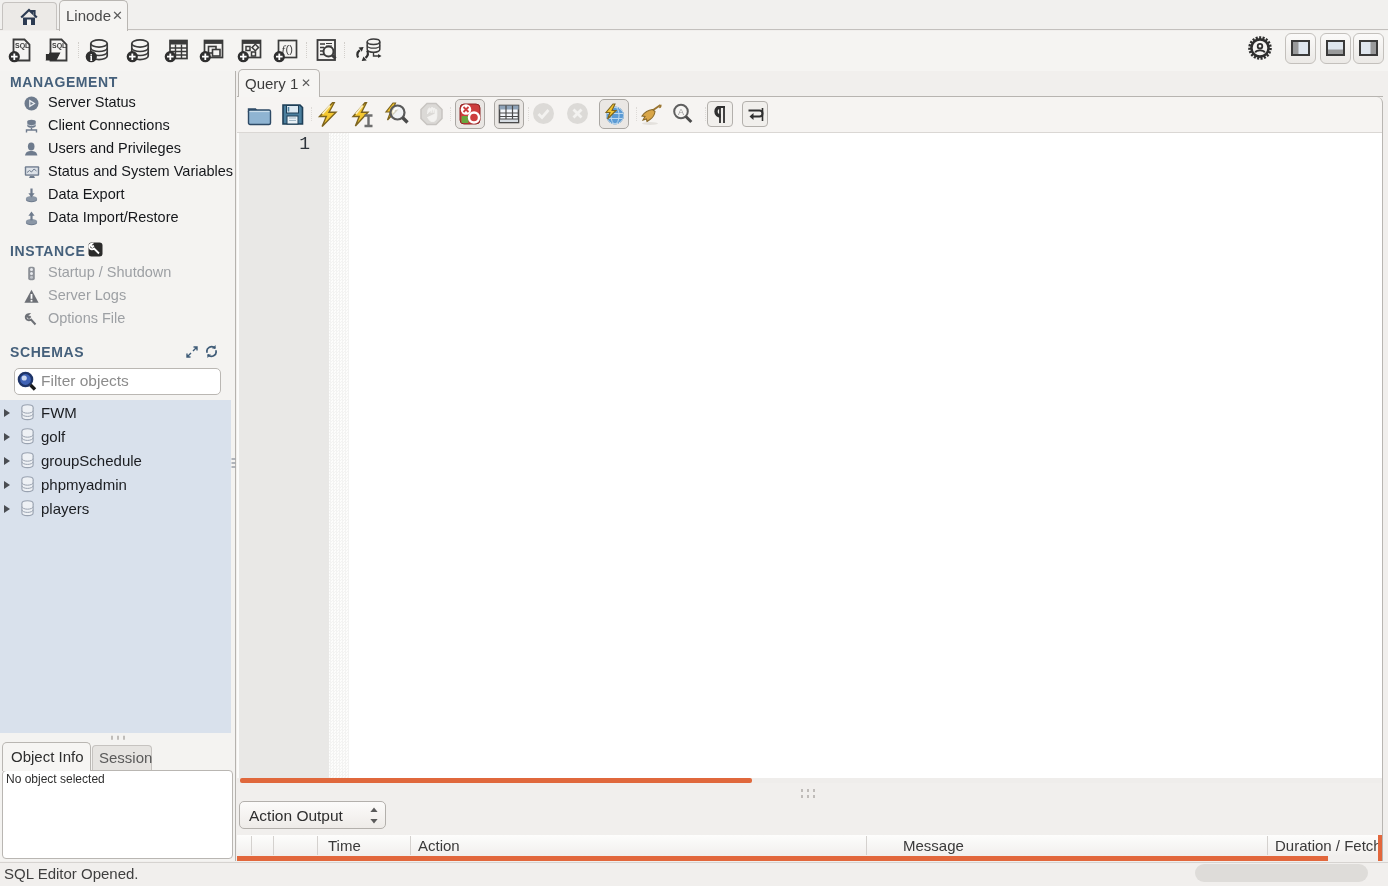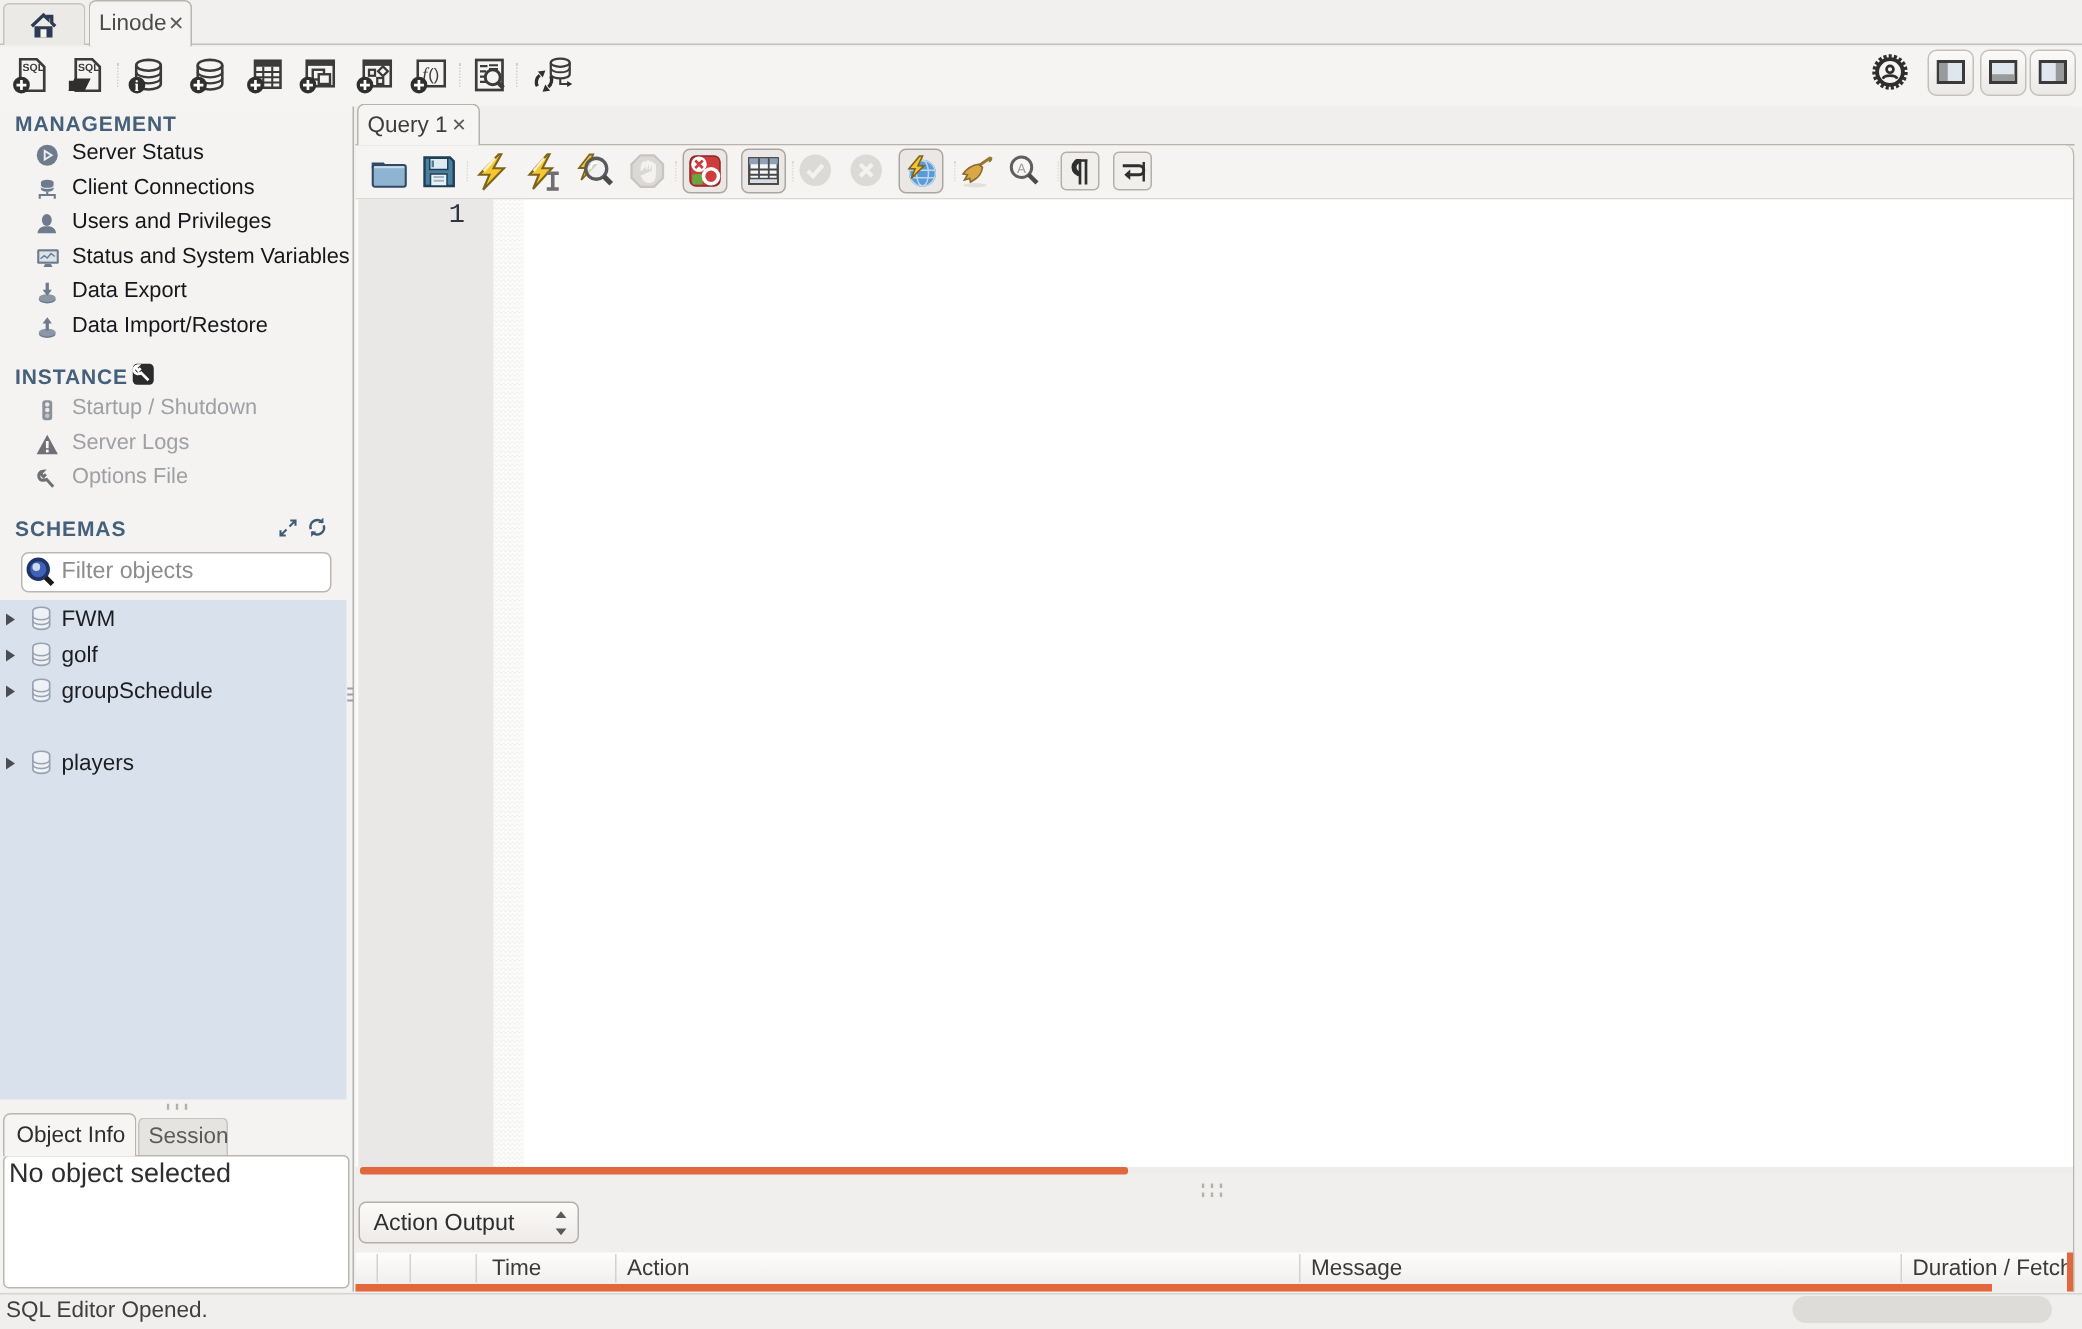--- a/index.html
+++ b/index.html
@@ -326,20 +326,29 @@
     </div>
   <div class="trow" style="top:49px;">
       <span class="tri"></span>
       <svg class="cyl" width="15" height="17" viewBox="0 0 15 17">
         <ellipse cx="7.5" cy="3.4" rx="5.6" ry="2.6" fill="#eef1f5" stroke="#99a2b0" stroke-width="1.1"></ellipse>
         <path d="M1.9,3.4 V13 c0,1.4 2.5,2.6 5.6,2.6 s5.6,-1.2 5.6,-2.6 V3.4" fill="#eef1f5" stroke="#99a2b0" stroke-width="1.1"></path>
         <path d="M1.9,6.6 c0,1.4 2.5,2.6 5.6,2.6 s5.6,-1.2 5.6,-2.6 M1.9,9.8 c0,1.4 2.5,2.6 5.6,2.6 s5.6,-1.2 5.6,-2.6" fill="none" stroke="#99a2b0" stroke-width="1"></path>
       </svg>
       <span class="tx">groupSchedule</span>
     </div>
+  <div class="trow" style="top:73px;">
+      <span class="tri"></span>
+      <svg class="cyl" width="15" height="17" viewBox="0 0 15 17">
+        <ellipse cx="7.5" cy="3.4" rx="5.6" ry="2.6" fill="#eef1f5" stroke="#99a2b0" stroke-width="1.1"></ellipse>
+        <path d="M1.9,3.4 V13 c0,1.4 2.5,2.6 5.6,2.6 s5.6,-1.2 5.6,-2.6 V3.4" fill="#eef1f5" stroke="#99a2b0" stroke-width="1.1"></path>
+        <path d="M1.9,6.6 c0,1.4 2.5,2.6 5.6,2.6 s5.6,-1.2 5.6,-2.6 M1.9,9.8 c0,1.4 2.5,2.6 5.6,2.6 s5.6,-1.2 5.6,-2.6" fill="none" stroke="#99a2b0" stroke-width="1"></path>
+      </svg>
+      <span class="tx">phpmyadmin</span>
+    </div>
   <div class="trow" style="top:97px;">
       <span class="tri"></span>
       <svg class="cyl" width="15" height="17" viewBox="0 0 15 17">
         <ellipse cx="7.5" cy="3.4" rx="5.6" ry="2.6" fill="#eef1f5" stroke="#99a2b0" stroke-width="1.1"></ellipse>
         <path d="M1.9,3.4 V13 c0,1.4 2.5,2.6 5.6,2.6 s5.6,-1.2 5.6,-2.6 V3.4" fill="#eef1f5" stroke="#99a2b0" stroke-width="1.1"></path>
         <path d="M1.9,6.6 c0,1.4 2.5,2.6 5.6,2.6 s5.6,-1.2 5.6,-2.6 M1.9,9.8 c0,1.4 2.5,2.6 5.6,2.6 s5.6,-1.2 5.6,-2.6" fill="none" stroke="#99a2b0" stroke-width="1"></path>
       </svg>
       <span class="tx">players</span>
     </div>
 </div>
@@ -351,21 +360,21 @@
     <path d="M1,0.8 v4 M7,0.8 v4 M13,0.8 v4" stroke="#b3b0ac" stroke-width="1.6"></path>
   </svg>
 
 <div class="abs" id="oitab">
     <span style="position:absolute;left:8px;top:5px;font-size:15px;color:#2e2e2e;">Object Info</span>
   </div>
 <div class="abs" id="setab">
     <span style="position:absolute;left:6px;top:3px;font-size:15px;color:#5a5a5a;">Session</span>
   </div>
 <div class="abs" id="oipanel">
-    <span style="position:absolute;left:3px;top:1px;font-size:18px;color:#2e2e2e;">No object selected</span>
+    <span style="position:absolute;left:3px;top:1px;font-size:12px;color:#2e2e2e;">No object selected</span>
   </div>
 
 <div class="abs" id="qtabstrip"></div>
 <div class="abs" id="qtab">
     <span class="t">Query 1</span>
     <span class="x">✕</span>
   </div>
 
 <div class="abs" id="sqltb">
 
@@ -513,21 +522,21 @@
 
 <div class="abs" id="hdr">
   <span class="sep" style="left:14px;"></span>
   <span class="sep" style="left:36px;"></span>
   <span class="sep" style="left:80px;"></span>
   <span class="sep" style="left:173px;"></span>
   <span class="sep" style="left:629px;"></span>
   <span class="sep" style="left:1030px;"></span>
   <span class="lbl" style="left:91px;">Time</span>
   <span class="lbl" style="left:181px;">Action</span>
-  <span class="lbl" style="left:637px;text-align:right;">Message</span>
+  <span class="lbl" style="left:666px;text-align:right;">Message</span>
   <span class="lbl" style="left:1038px;">Duration / Fetch</span>
 </div>
 <div class="abs" id="hdrorange"></div>
 <div class="abs" id="hdrorangev"></div>
 
 <div class="abs" style="left:1382px;top:103px;width:1px;height:758px;background:#b9b6b2;"></div>
 <div class="abs" id="rstrip"></div>
 
 <div class="abs" id="statusbar">
     <span class="t">SQL Editor Opened.</span>

